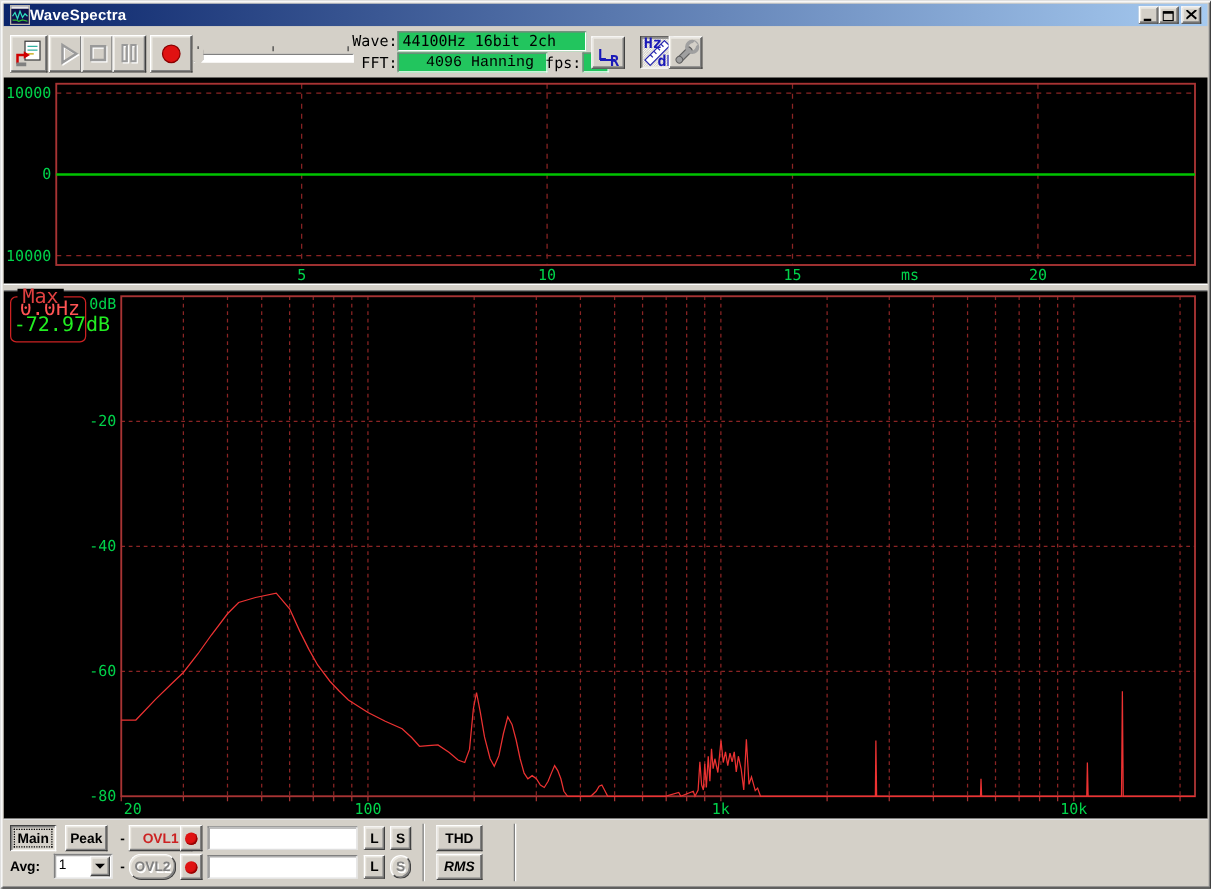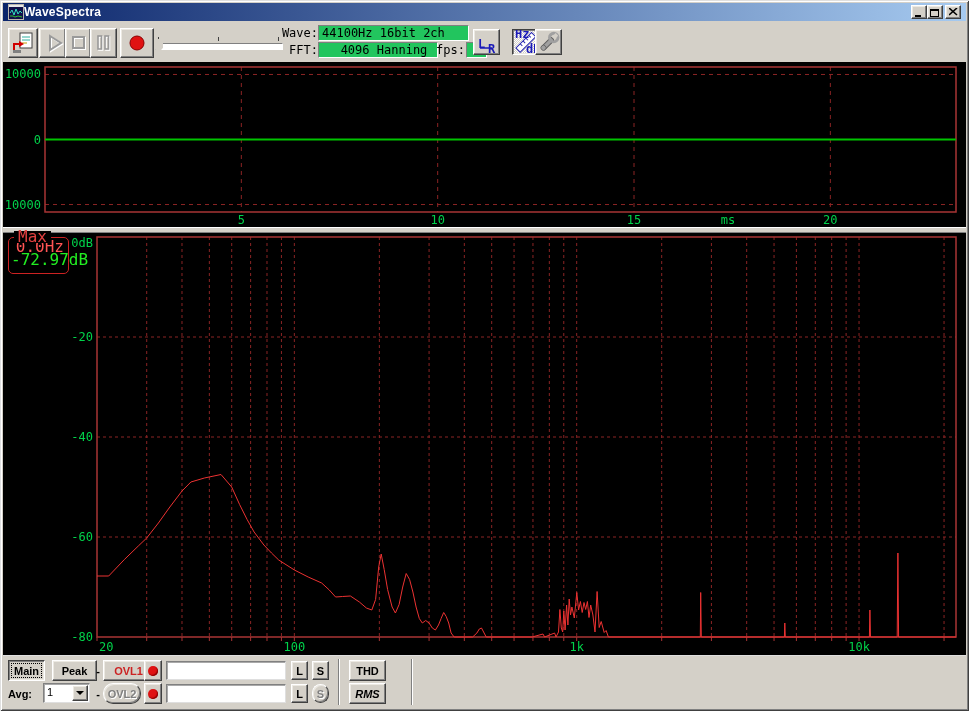--- a/index.html
+++ b/index.html
@@ -151,21 +151,21 @@
       <div class="slider-tick" style="left:6px;"></div>
       <div class="slider-tick" style="left:66px;"></div>
       <div class="slider-tick" style="left:126px;"></div>
       <div class="slider-track"></div>
       <div class="slider-thumb"></div>
     </div>
 
     <div class="abs tb-label" style="left:270px;top:5px;width:45px;">Wave:</div>
     <div class="abs sunkenbox tb-value" style="left:315px;top:4px;width:151px;height:16px;">44100Hz 16bit 2ch</div>
     <div class="abs tb-label" style="left:270px;top:22px;width:45px;">FFT:</div>
-    <div class="abs sunkenbox tb-value" style="left:315px;top:21px;width:120px;height:16px;justify-content:center;padding-left:12px;">4096 Hanning</div>
+    <div class="abs sunkenbox tb-value" style="left:315px;top:21px;width:120px;height:16px;justify-content:center;padding-left:12px;font-family:Liberation Mono, monospace;">4096 Hanning</div>
     <div class="abs tb-label" style="left:432px;top:22px;width:30px;">fps:</div>
     <div class="abs sunkenbox tb-value" style="left:463px;top:21px;width:21px;height:16px;"></div>
 
     <button class="abs raised tb-btn" style="left:470px;top:8px;width:27px;height:26px;">
       <svg width="23" height="24">
         <text x="3" y="18" font-size="16" font-weight="bold" fill="#1a1ab8" font-family="Liberation Sans,sans-serif">L</text>
         <line x1="5" y1="18" x2="17" y2="18" stroke="#1a1ab8" stroke-width="1.5"></line>
         <text x="13" y="23" font-size="10" font-weight="bold" fill="#1a1ab8" font-family="Liberation Sans,sans-serif">R</text>
       </svg>
     </button>
@@ -291,21 +291,21 @@
       </svg>
     <div class="abs max-box" style="left:5px;top:4px;width:61px;height:37px;">
       <span class="max-legend">Max</span>
       <div style="color:#ff5454;">0.0Hz</div>
       <div style="color:#22ee22;">-72.97dB</div>
     </div>
   </div>
 
   <div class="abs bottombar">
     <button class="abs pressed bb-btn focus-dots" style="left:5px;top:4px;width:37px;height:21px;">Main</button>
-    <button class="abs raised bb-btn" style="left:49px;top:4px;width:45px;height:21px;">Peak</button>
+    <button class="abs raised bb-btn" style="left:49px;top:4px;width:34px;height:21px;">Peak</button>
     <div class="abs bb-label" style="left:91px;top:4px;width:8px;height:21px;justify-content:center;">-</div>
     <button class="abs raised bb-btn red-text" style="left:100px;top:4px;width:51px;height:21px;">OVL1</button>
     <button class="abs raised bb-btn" style="left:141px;top:4px;width:18px;height:21px;">
       <span class="red-dot"></span>
     </button>
     <input class="abs editbox" style="left: 163px; top: 5px; width: 120px; height: 19px;" value="">
     <button class="abs raised bb-btn" style="left:288px;top:5px;width:17px;height:19px;">L</button>
     <button class="abs raised bb-btn" style="left:309px;top:5px;width:17px;height:19px;">S</button>
     <div class="abs groove" style="left:335px;top:3px;width:1px;height:46px;"></div>
     <button class="abs raised bb-btn" style="left:346px;top:4px;width:37px;height:21px;">THD</button>

